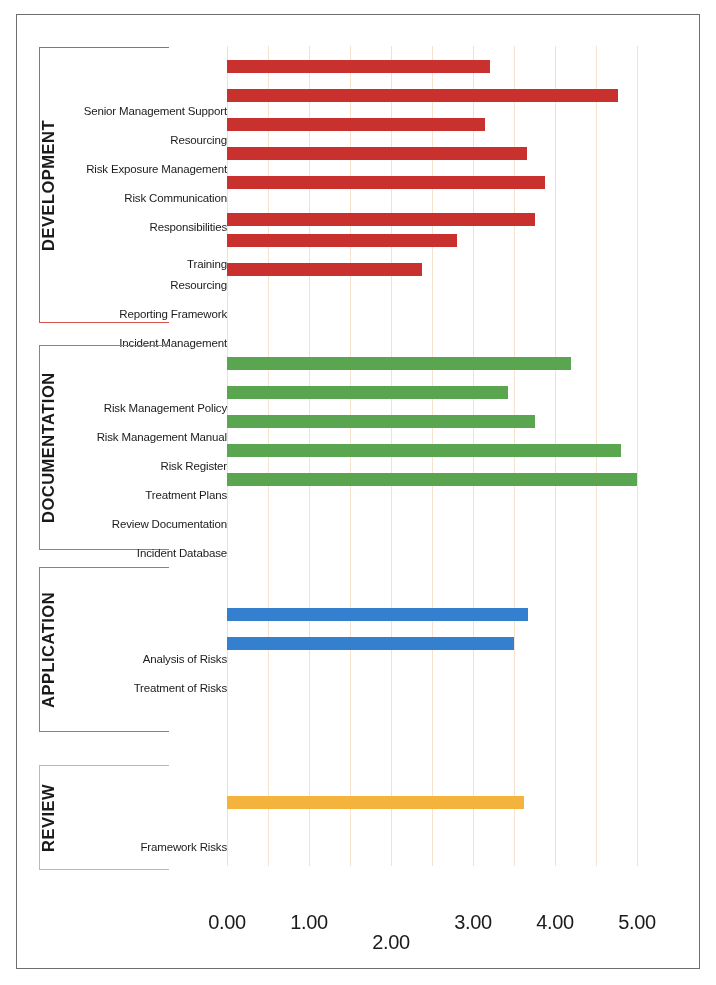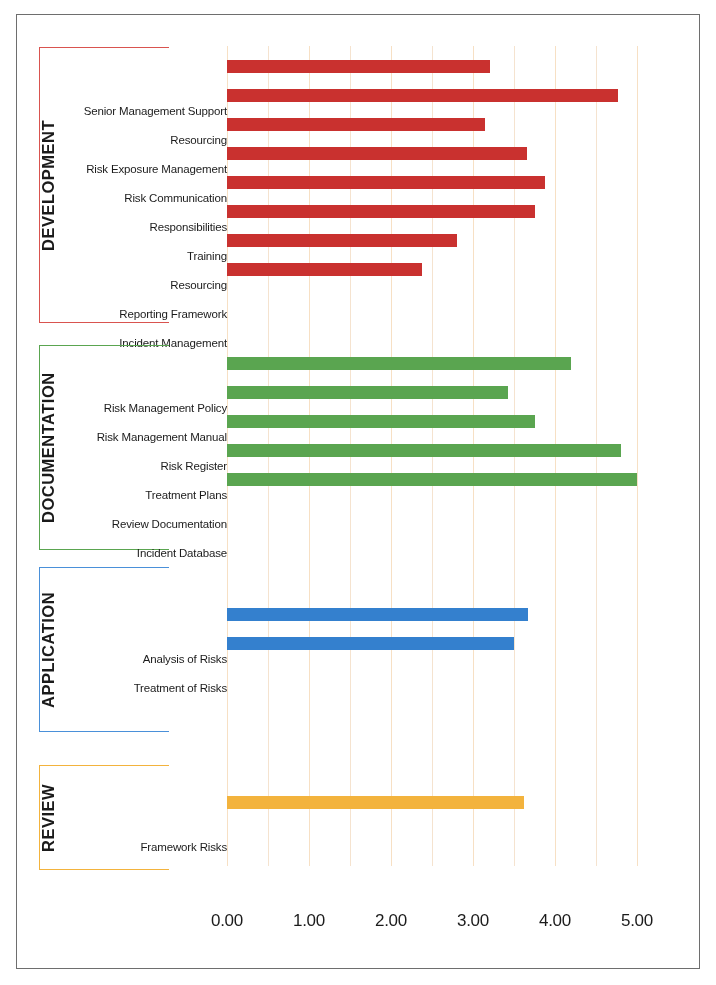--- a/index.html
+++ b/index.html
@@ -101,21 +101,21 @@
     white-space: nowrap;
     text-align: center;
   }
 
   .xtick {
     position: absolute;
     top: 896px;
     width: 60px;
     margin-left: -30px;
     text-align: center;
-    font-size: 17px;
+    font-size: 20px;
     color: #1b1b1b;
     letter-spacing: -0.3px;
   }
 </style>
 </head>
 <body>
 
 <div id="chart-frame">
   <div id="plot">
       <div class="gridline major" style="left: 210px;"></div>
@@ -144,21 +144,21 @@
         <div class="bar dev" style="width: 258.3px;"></div>
       </div>
       <div class="bar-row" style="top: 127px;">
         <div class="bar-label">Risk Communication</div>
         <div class="bar dev" style="width: 300.12px;"></div>
       </div>
       <div class="bar-row" style="top: 156px;">
         <div class="bar-label">Responsibilities</div>
         <div class="bar dev" style="width: 318.16px;"></div>
       </div>
-      <div class="bar-row" style="top: 185px;">
+      <div class="bar-row" style="top: 193px;">
         <div class="bar-label">Training</div>
         <div class="bar dev" style="width: 308.32px;"></div>
       </div>
       <div class="bar-row" style="top: 214px;">
         <div class="bar-label">Resourcing</div>
         <div class="bar dev" style="width: 230.42px;"></div>
       </div>
       <div class="bar-row" style="top: 243px;">
         <div class="bar-label">Reporting Framework</div>
         <div class="bar dev" style="width: 195.16px;"></div>
@@ -202,18 +202,18 @@
         <div class="bar app" style="width: 287px;"></div>
       </div>
       <div class="bracket rev" style="top: 750px; height: 105px;"></div>
       <div class="cat-title" style="top: 750px; height: 105px;">REVIEW</div>
       <div class="bar-row" style="top: 776px;">
         <div class="bar-label">Framework Risks</div>
         <div class="bar rev" style="width: 296.84px;"></div>
       </div>
       <div class="xtick" style="left: 210px;">0.00</div>
       <div class="xtick" style="left: 292px;">1.00</div>
-      <div class="xtick" style="left: 374px;">2.00</div>
+      <div class="xtick" style="left: 374px; margin-top: 20px;">2.00</div>
       <div class="xtick" style="left: 456px;">3.00</div>
       <div class="xtick" style="left: 538px;">4.00</div>
       <div class="xtick" style="left: 620px;">5.00</div>
     </div>
 </div>
 
 </body></html>

